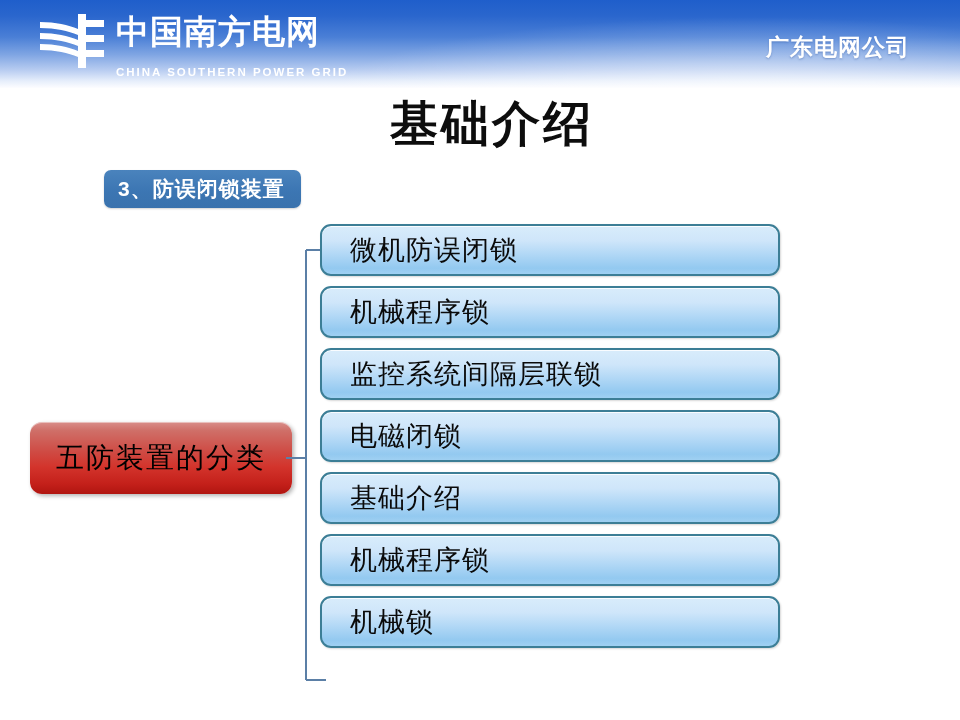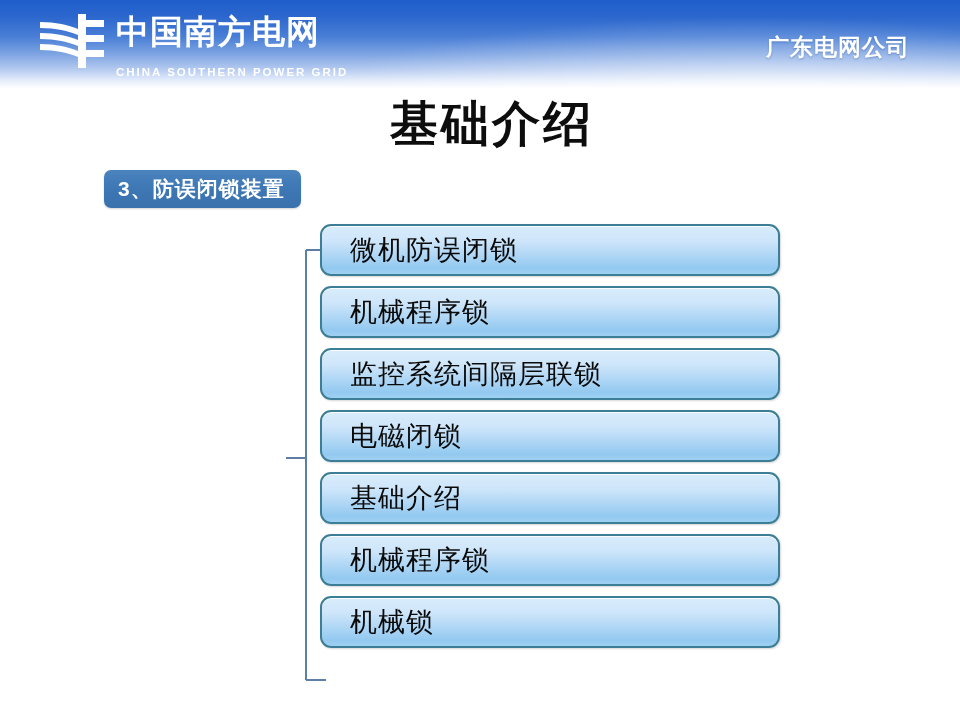--- a/index.html
+++ b/index.html
@@ -253,20 +253,23 @@
       </div>
     </div>
 
     <div class="header-right">广东电网公司</div>
   </div>
 
   <div class="page-title">基础介绍</div>
 
   <div class="section-chip">3、防误闭锁装置</div>
 
+  <div class="red-node">
+    <span class="red-node-label">五防装置的分类</span>
+  </div>
 
   <svg class="connector" viewBox="0 0 42 450">
     <g stroke="#5b7fa6" stroke-width="2" fill="none">
       <path d="M20 10 L20 440"></path>
       <path d="M20 10 L40 10"></path>
       <path d="M20 440 L40 440"></path>
       <path d="M0 218 L20 218"></path>
     </g>
   </svg>
 

